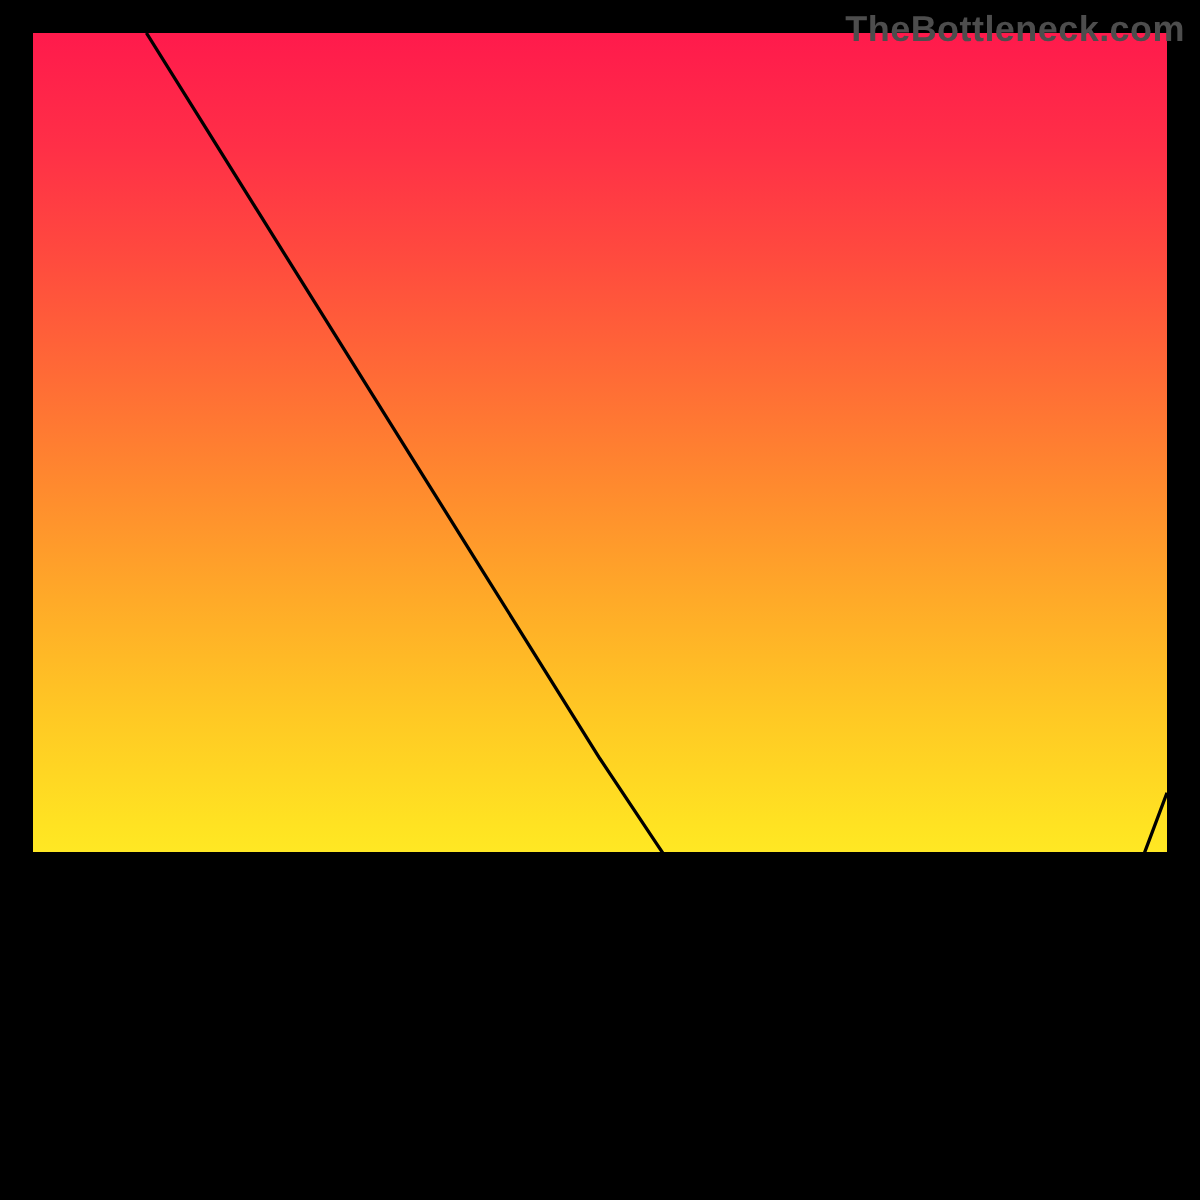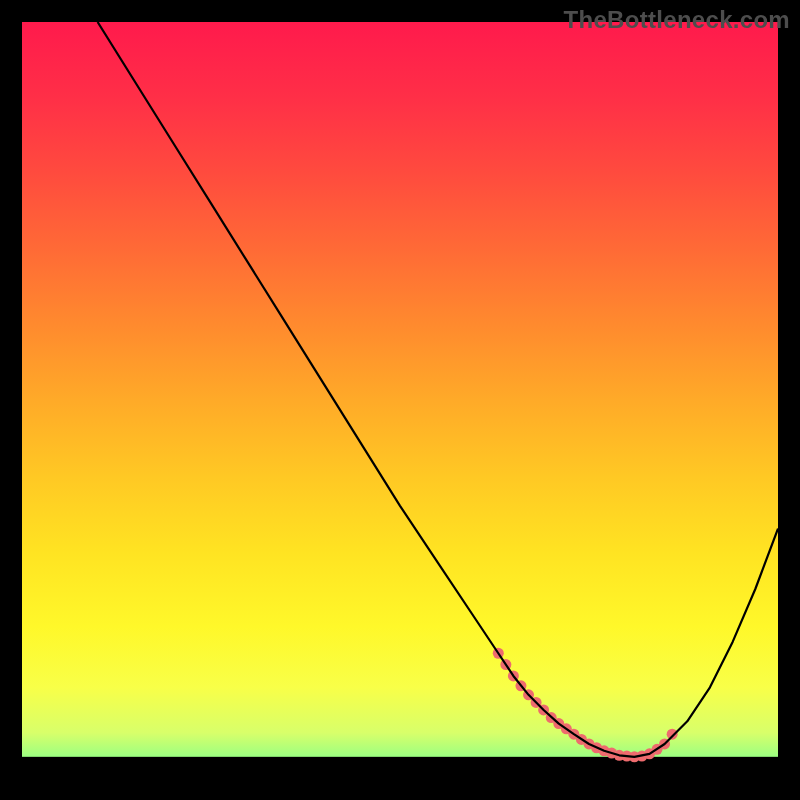--- a/index.html
+++ b/index.html
@@ -1,16 +1,16 @@
 <!DOCTYPE html>
 <html><head>
   <meta charset="utf-8">
   <style>
     body { margin: 0; padding: 0; background: #000; }
-    .container { width: 800px; height: 800px; position: relative; background: #000; }
+    .container { width: 800px; height: 568px; position: relative; background: #000; }
     .watermark { position: absolute; top: 6px; right: 10px; font-family: Arial, sans-serif; font-size: 24px; font-weight: bold; color: #4d4d4d; z-index: 10; letter-spacing: 0.3px; }
     .plot-area { position: absolute; top: 22px; left: 22px; width: 756px; height: 756px; }
     svg { display: block; }
   </style>
 </head>
 <body>
 
 <div class="container">
   <div class="watermark">TheBottleneck.com</div>
   <div class="plot-area">

